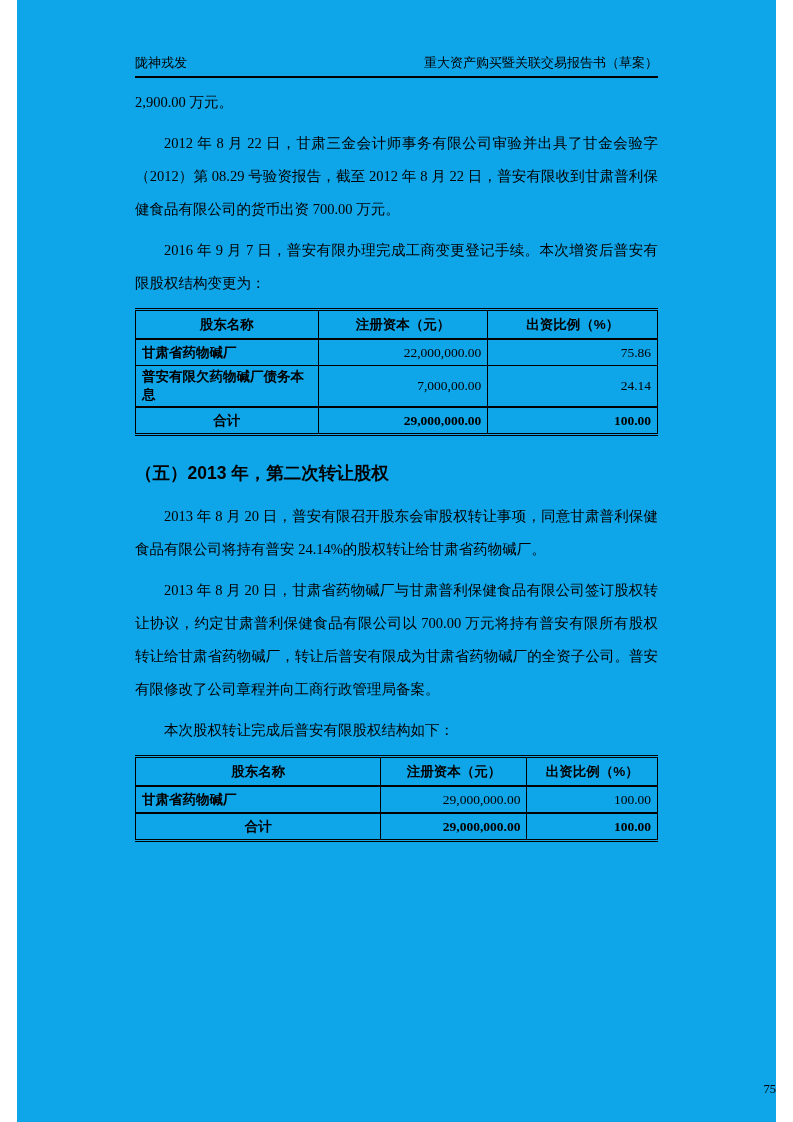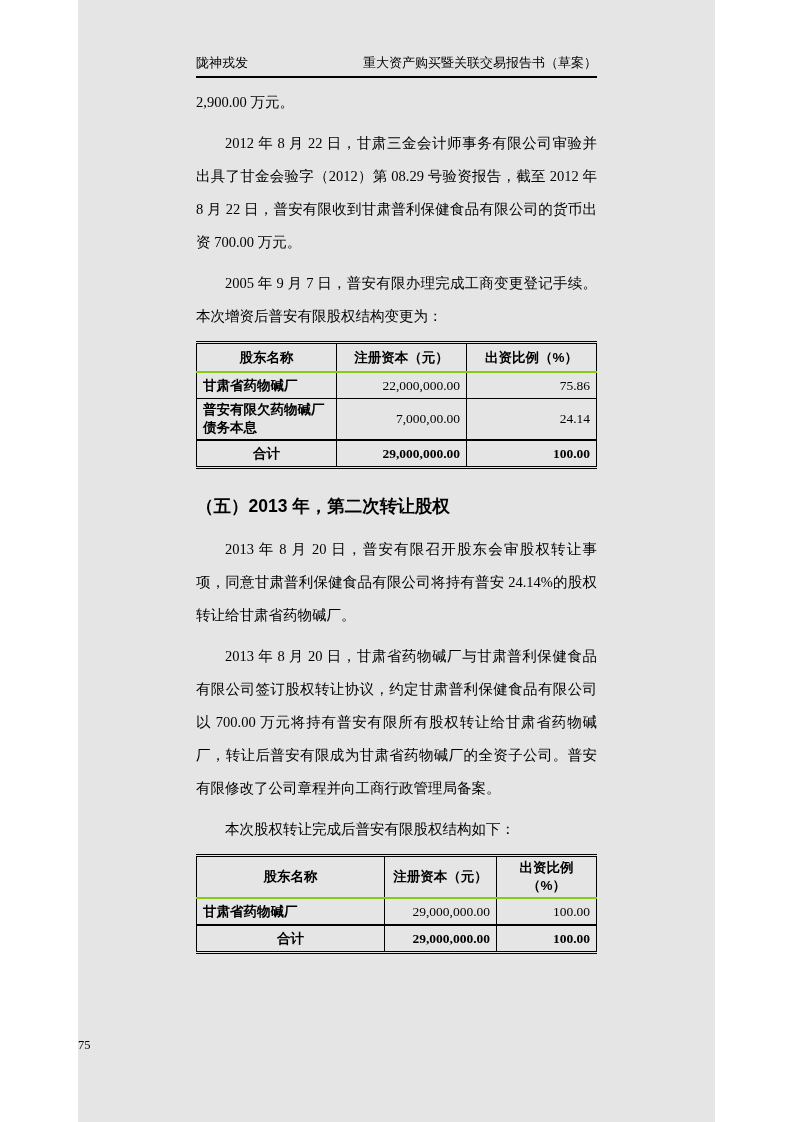--- a/index.html
+++ b/index.html
@@ -1,21 +1,21 @@
 <!DOCTYPE html>
 <html><head>
 <meta charset="utf-8">
 <style>
   html, body { margin: 0; padding: 0; background: #ffffff; }
   .page {
     position: relative;
-    width: 637px;
+    width: 759px;
     height: 1122px;
     margin: 0 auto;
-    background: #e5e5e5;
+    background: #0ea5e9;
     box-sizing: border-box;
     padding: 54px 118px 0 118px;
     font-family: "Liberation Serif", "DejaVu Serif", serif;
     color: #000;
     overflow: hidden;
   }
   .doc-header {
     display: flex;
     justify-content: space-between;
     align-items: flex-end;
@@ -47,21 +47,21 @@
     margin: 5px 0 2px 0;
     font-size: 13.5px;
   }
   .fin-table th, .fin-table td {
     border: 1px solid #000;
     padding: 2px 6px;
     height: 21px;
     vertical-align: middle;
   }
   .fin-table thead th {
-    border-bottom: 2px solid #84cc16;
+    border-bottom: 2px solid #000000;
     font-family: "Liberation Sans", "DejaVu Sans", sans-serif;
     font-weight: bold;
     text-align: center;
     height: 23px;
     margin-top: 43px;
   }
   .fin-table .cell-name { text-align: left; font-weight: bold; }
   .fin-table .cell-num  { text-align: right; }
   .fin-table tr.total-row td {
     border-top: 2px solid #000;
@@ -69,42 +69,42 @@
     margin-top: 28px;
   }
   .fin-table tr.total-row .cell-total-label {
     text-align: center;
     font-family: "Liberation Sans", "DejaVu Sans", sans-serif;
   }
   .doc-footer {
     position: absolute;
     left: 0;
     right: 0;
-    top: 1038px;
-    text-align: left;
+    top: 1082px;
+    text-align: right;
     font-size: 12.5px;
   }
 </style>
 </head>
 <body>
 
 <div class="page">
 
   <header class="doc-header">
     <span>陇神戎发</span>
     <span>重大资产购买暨关联交易报告书（草案）</span>
   </header>
 
   <main>
 
     <p class="body-text no-indent">2,900.00 万元。</p>
 
     <p class="body-text">2012 年 8 月 22 日，甘肃三金会计师事务有限公司审验并出具了甘金会验字（2012）第 08.29 号验资报告，截至 2012 年 8 月 22 日，普安有限收到甘肃普利保健食品有限公司的货币出资 700.00 万元。</p>
 
-    <p class="body-text">2005 年 9 月 7 日，普安有限办理完成工商变更登记手续。本次增资后普安有限股权结构变更为：</p>
+    <p class="body-text">2016 年 9 月 7 日，普安有限办理完成工商变更登记手续。本次增资后普安有限股权结构变更为：</p>
 
     <table class="fin-table">
       <colgroup>
         <col style="width:35%">
           <col style="width:32.5%">
           <col style="width:32.5%">
       </colgroup>
       <thead>
         <tr>
           <th>股东名称</th>

